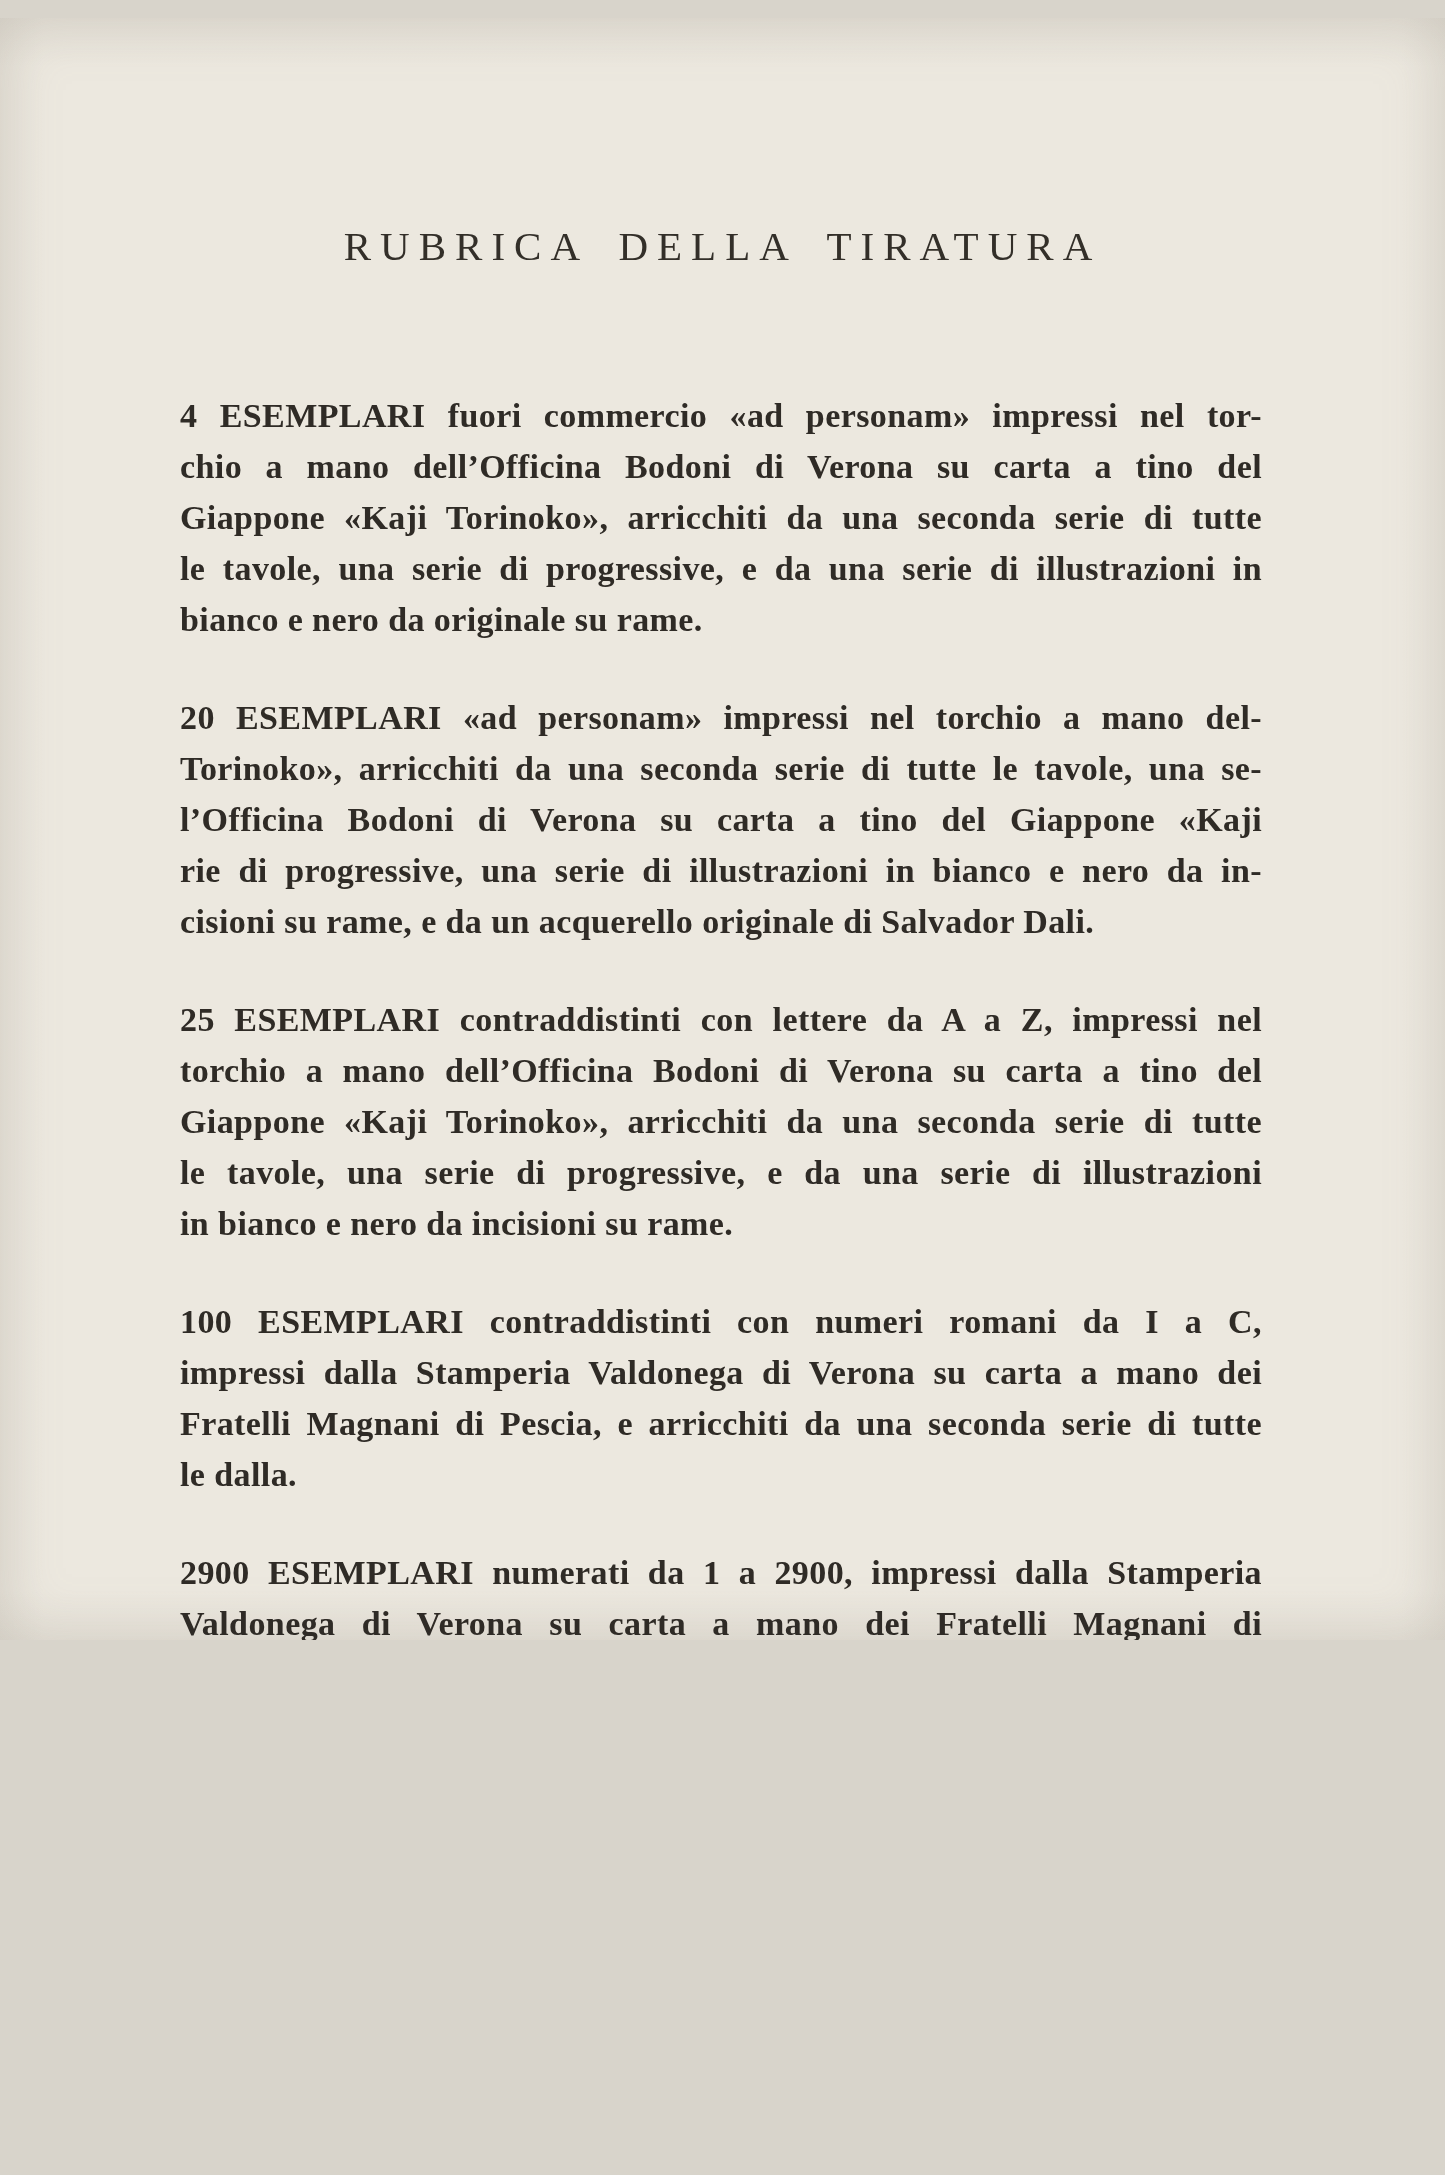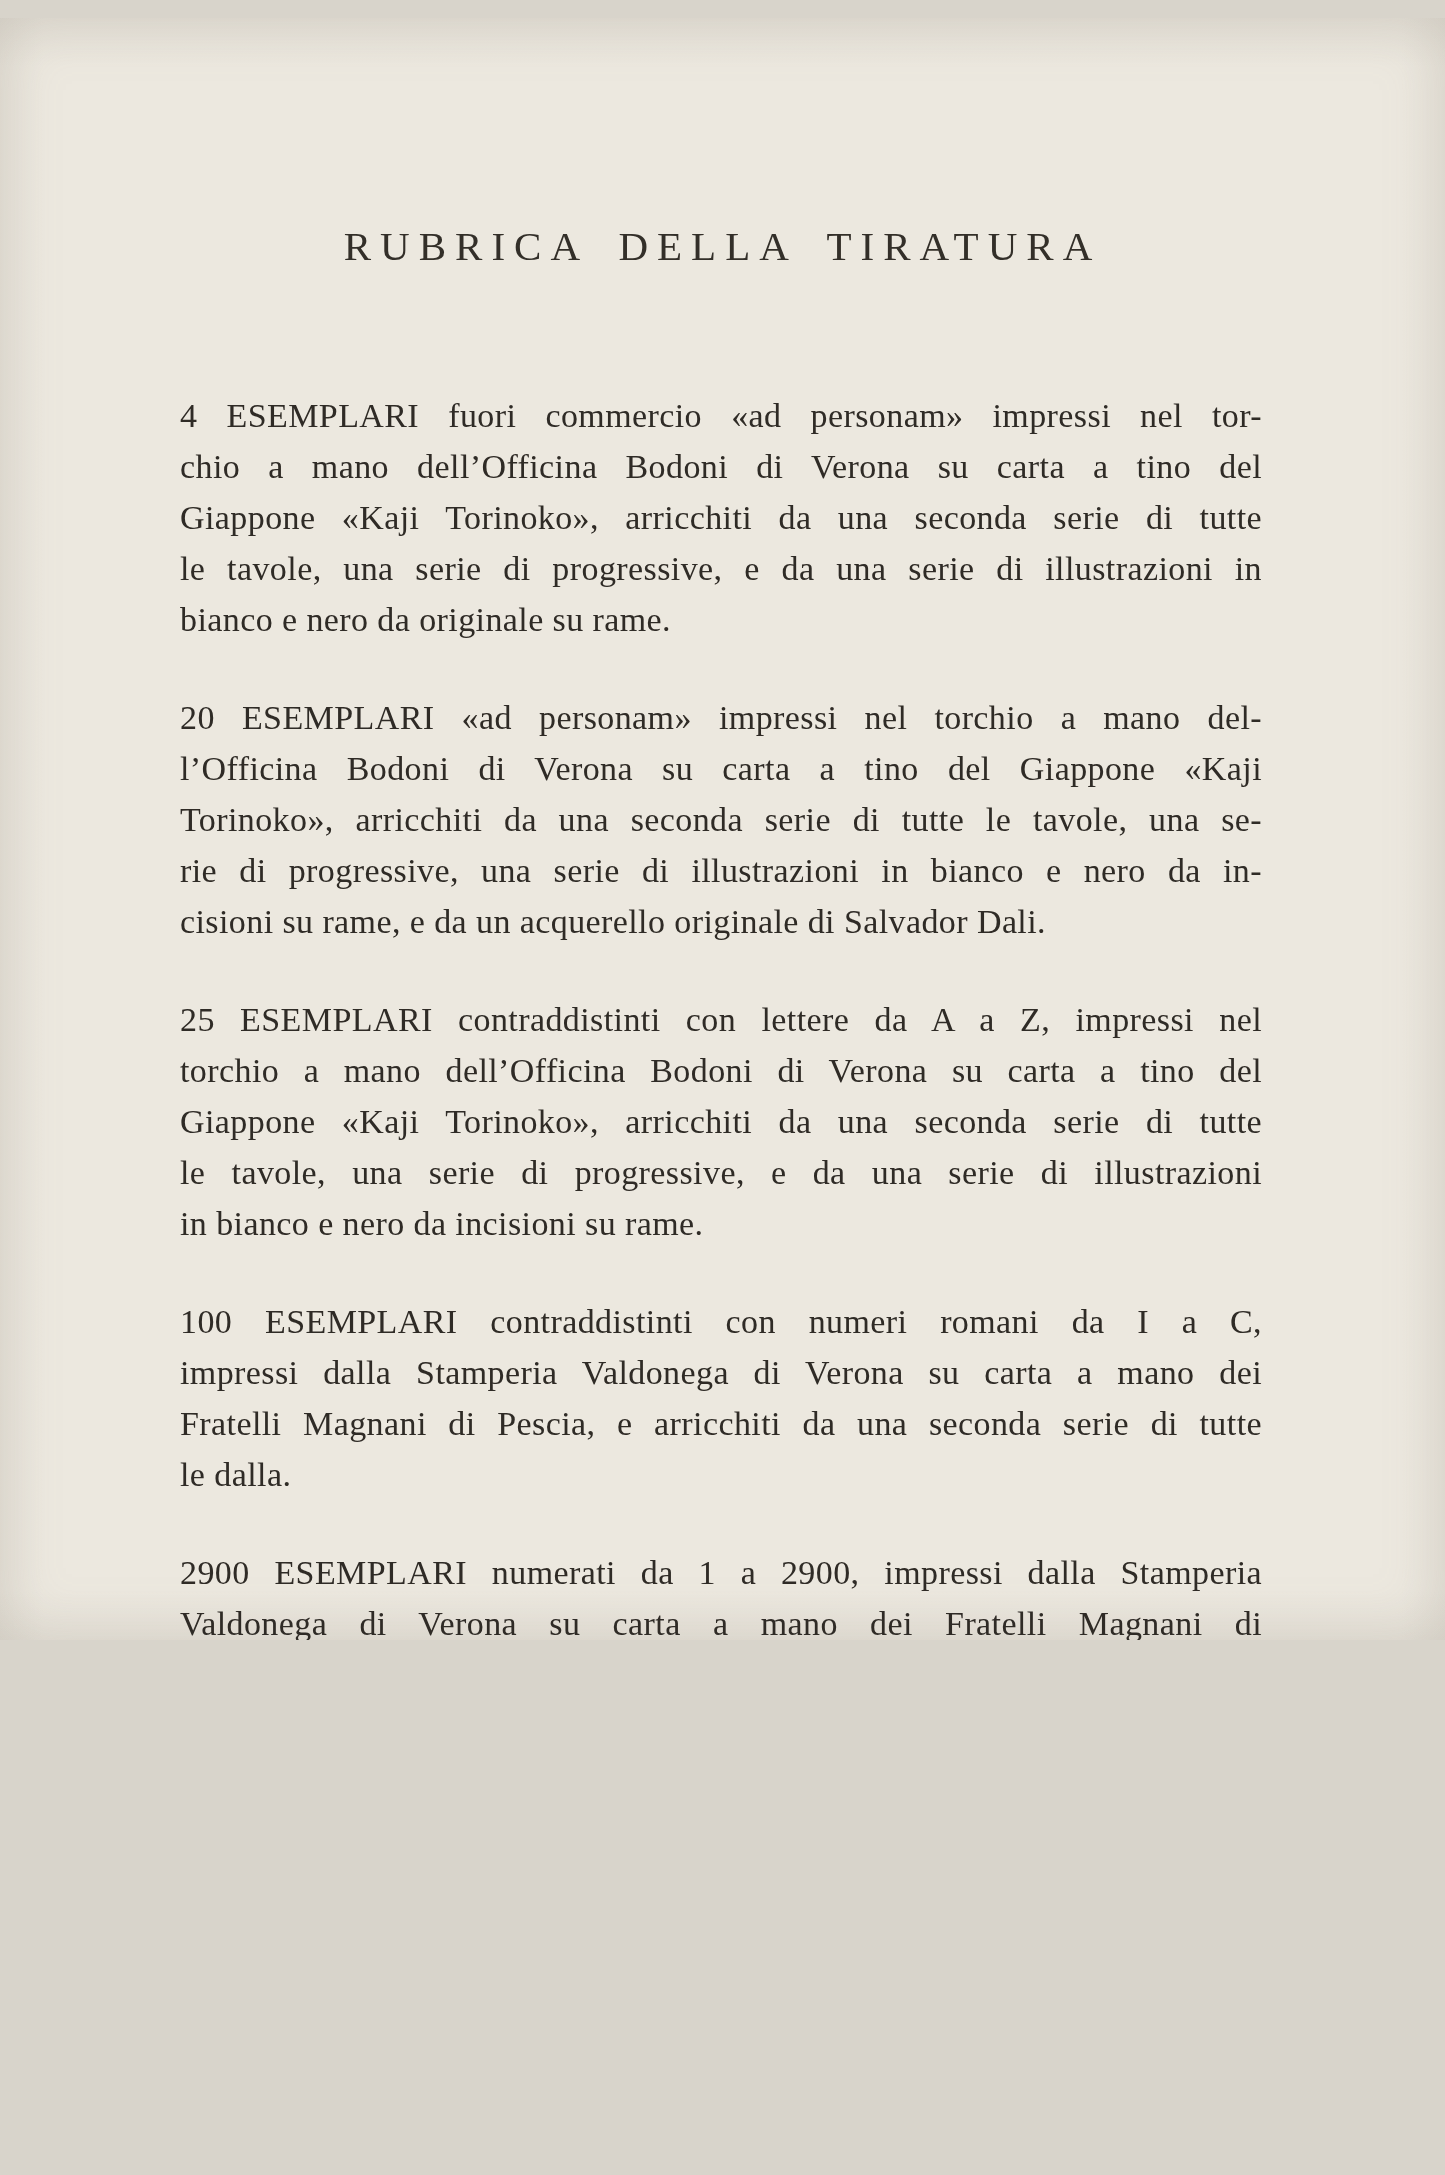--- a/index.html
+++ b/index.html
@@ -29,20 +29,21 @@
     font-weight: 400;
     letter-spacing: 0.22em;
     word-spacing: 0.30em;
     color: #332f29;
   }
   .text-block {
     position: absolute;
     left: 180px;
     top: 372px;
     width: 1082px;
+    font-weight: bold;
   }
   .paragraph {
     margin: 0 0 47px 0;
   }
   .line {
     font-size: 34px;
     line-height: 51px;
     letter-spacing: 0.012em;
     text-align: justify;
     text-align-last: justify;
@@ -60,22 +61,22 @@
   <div class="text-block">
       <div class="paragraph">
         <div class="line">4 ESEMPLARI fuori commercio «ad personam» impressi nel tor-</div>
         <div class="line">chio a mano dell’Officina Bodoni di Verona su carta a tino del</div>
         <div class="line">Giappone «Kaji Torinoko», arricchiti da una seconda serie di tutte</div>
         <div class="line">le tavole, una serie di progressive, e da una serie di illustrazioni in</div>
         <div class="line last">bianco e nero da originale su rame.</div>
       </div>
       <div class="paragraph">
         <div class="line">20 ESEMPLARI «ad personam» impressi nel torchio a mano del-</div>
+        <div class="line">Torinoko», arricchiti da una seconda serie di tutte le tavole, una se-</div>
         <div class="line">l’Officina Bodoni di Verona su carta a tino del Giappone «Kaji</div>
-        <div class="line">Torinoko», arricchiti da una seconda serie di tutte le tavole, una se-</div>
         <div class="line">rie di progressive, una serie di illustrazioni in bianco e nero da in-</div>
         <div class="line last">cisioni su rame, e da un acquerello originale di Salvador Dali.</div>
       </div>
       <div class="paragraph">
         <div class="line">25 ESEMPLARI contraddistinti con lettere da A a Z, impressi nel</div>
         <div class="line">torchio a mano dell’Officina Bodoni di Verona su carta a tino del</div>
         <div class="line">Giappone «Kaji Torinoko», arricchiti da una seconda serie di tutte</div>
         <div class="line">le tavole, una serie di progressive, e da una serie di illustrazioni</div>
         <div class="line last">in bianco e nero da incisioni su rame.</div>
       </div>

